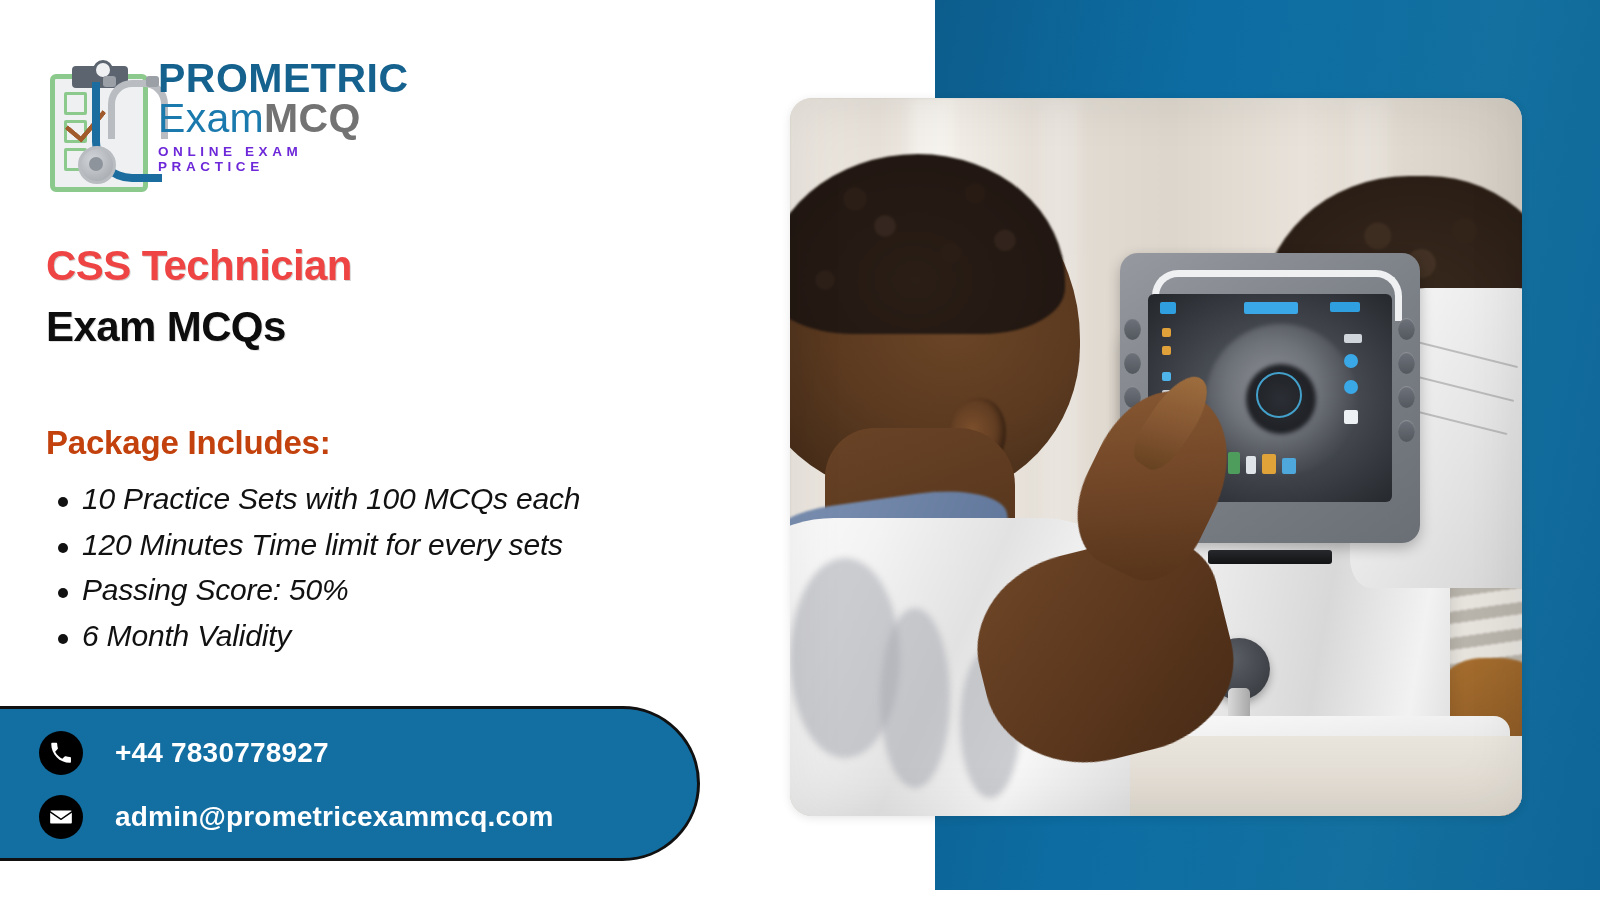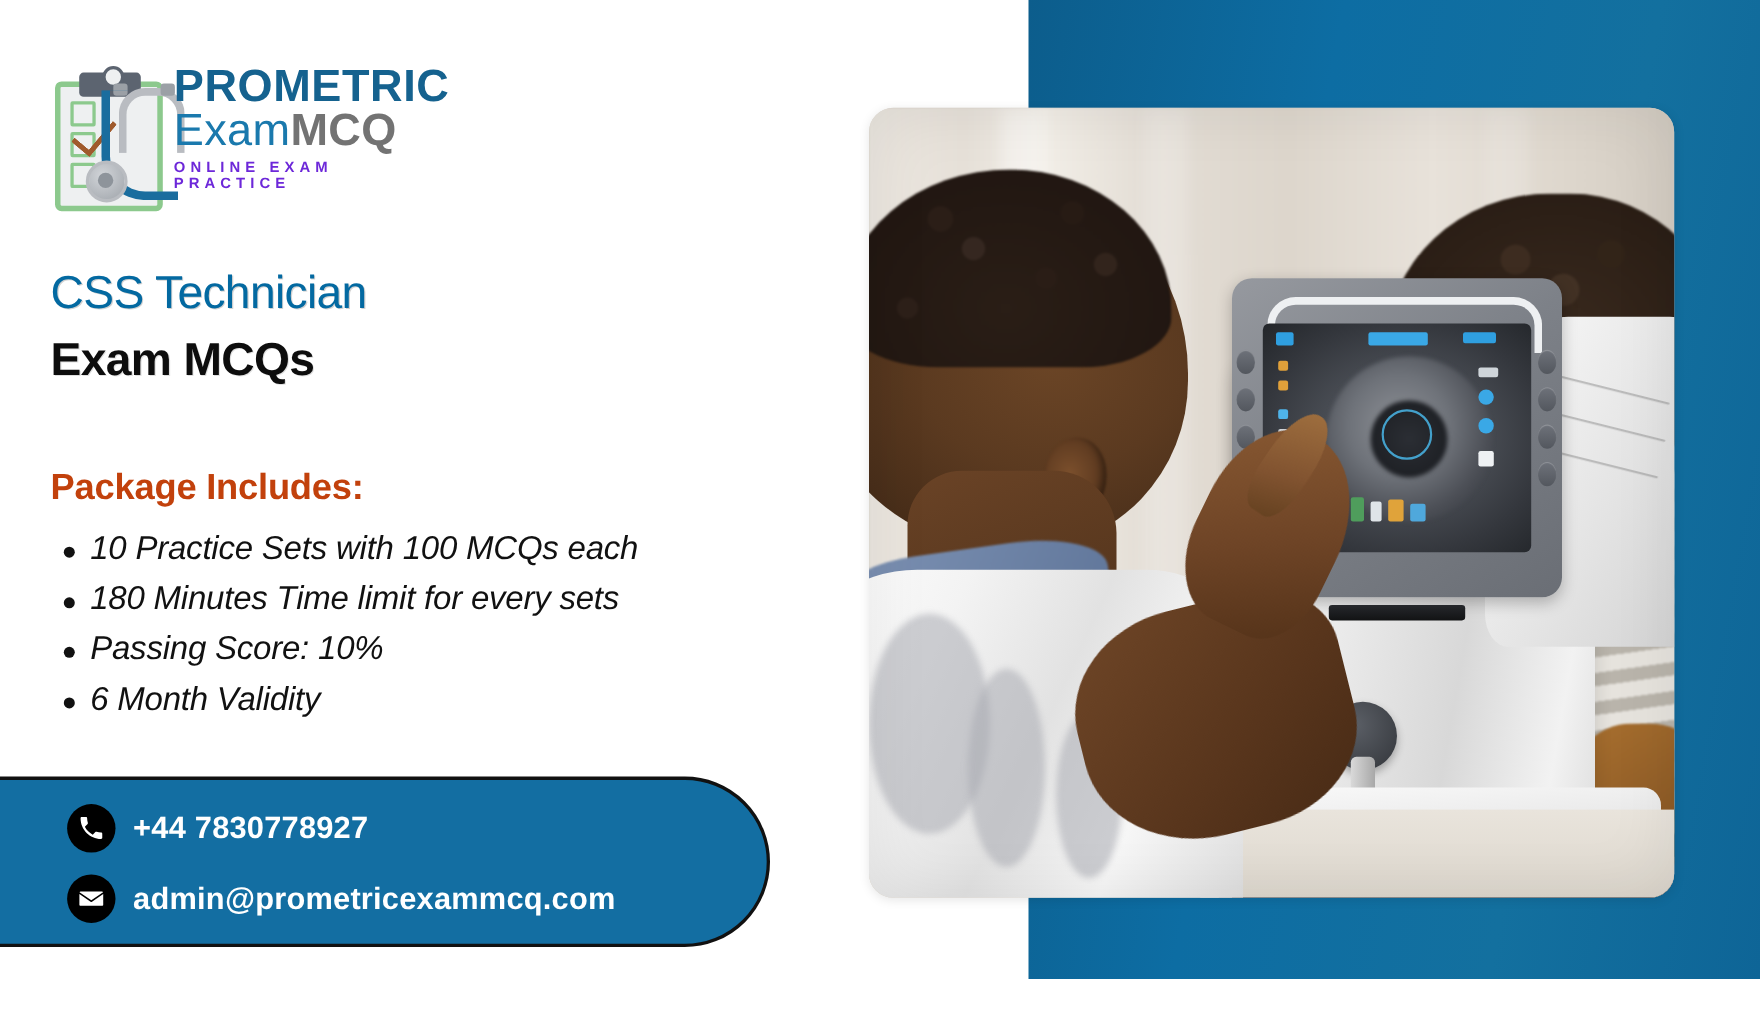--- a/index.html
+++ b/index.html
@@ -266,21 +266,21 @@
   .logo-text{position:absolute;left:112px;top:6px;width:250px;}
   .lt1{font-size:41px;font-weight:bold;color:#15628f;letter-spacing:.5px;line-height:.92;font-family:"Liberation Sans",sans-serif;}
   .lt2{font-size:41px;line-height:1.0;letter-spacing:.3px;}
   .lt2 .ex{color:#1a79ad;font-weight:normal;}
   .lt2 .mcq{color:#737373;font-weight:bold;}
   .lt3{font-size:13.5px;color:#6d28d9;letter-spacing:4.6px;font-weight:bold;margin-top:5px;}
 
   
   .title-wrap{position:absolute;left:46px;top:243px;width:740px;}
   .title1{
-    font-size:42px;font-weight:normal;color:#0369a1;letter-spacing:-.6px;
+    font-size:42px;font-weight:bold;color:#ef4444;letter-spacing:-.6px;
     line-height:1.08;text-shadow:1px 1px 0 rgba(0,0,0,.18);
   }
   .title2{
     font-size:42px;font-weight:bold;color:#0d0d0d;letter-spacing:-.6px;
     line-height:1.08;margin-top:16px;text-shadow:1px 1px 0 rgba(0,0,0,.12);
   }
 
   .pkg{position:absolute;left:46px;top:424px;width:760px;}
   .pkg-title{font-size:33px;font-weight:bold;color:#c2410c;letter-spacing:-.2px;}
   .pkg-list{list-style:none;margin:14px 0 0 0;padding:0;}
@@ -294,21 +294,21 @@
   }
 
   
   .contact{
     position:absolute;left:-40px;top:706px;width:740px;height:155px;
     background:#136ea2;
     border:3px solid #111;
     border-radius:0 90px 90px 0;
     box-sizing:border-box;
   }
-  .crow{position:absolute;left:98px;display:flex;align-items:center;gap:16px;}
+  .crow{position:absolute;left:76px;display:flex;align-items:center;gap:32px;}
   .crow.r1{top:22px;} .crow.r2{top:86px;}
   .cbadge{
     width:44px;height:44px;border-radius:50%;background:#000;
     display:flex;align-items:center;justify-content:center;flex:0 0 auto;
   }
   .cbadge svg{display:block;}
   .ctext{font-size:28px;font-weight:bold;color:#fff;letter-spacing:.2px;white-space:nowrap;}
 </style>
 </head>
 <body>
@@ -428,22 +428,22 @@
 
   <div class="title-wrap">
     <div class="title1">CSS Technician</div>
     <div class="title2">Exam MCQs</div>
   </div>
 
   <div class="pkg">
     <div class="pkg-title">Package Includes:</div>
     <ul class="pkg-list">
       <li>10 Practice Sets with 100 MCQs each</li>
-      <li>180 Minutes Time limit for every sets</li>
-      <li>Passing Score: 10%</li>
+      <li>120 Minutes Time limit for every sets</li>
+      <li>Passing Score: 50%</li>
       <li>6 Month Validity</li>
     </ul>
   </div>
 
   <div class="contact">
     <div class="crow r1">
       <span class="cbadge">
         <svg width="26" height="26" viewBox="0 0 24 24" fill="#fff">
             <path d="M6.6 10.8c1.4 2.8 3.8 5.1 6.6 6.6l2.2-2.2c.3-.3.7-.4 1.1-.2 1.2.4 2.4.6 3.7.6.6 0 1 .4 1 1V20c0 .6-.4 1-1 1C10.8 21 3 13.2 3 3.6c0-.6.4-1 1-1h3.5c.6 0 1 .4 1 1 0 1.3.2 2.5.6 3.7.1.4 0 .8-.2 1.1l-2.3 2.4z"></path>
           </svg>

